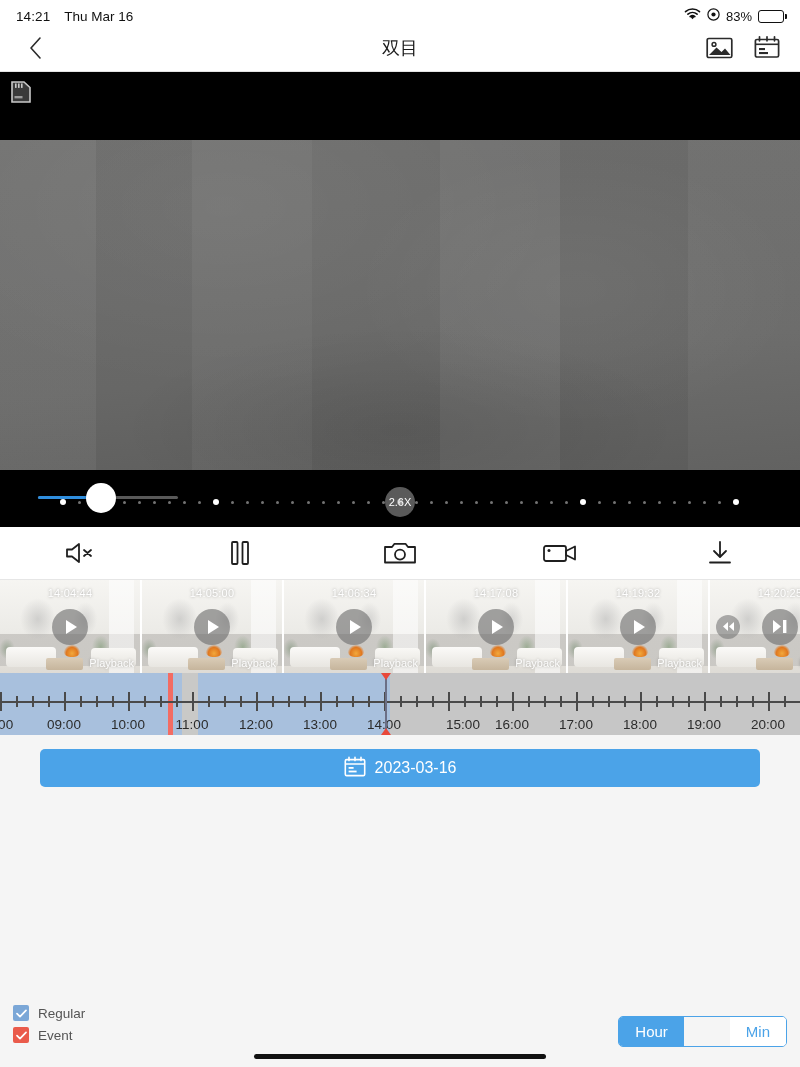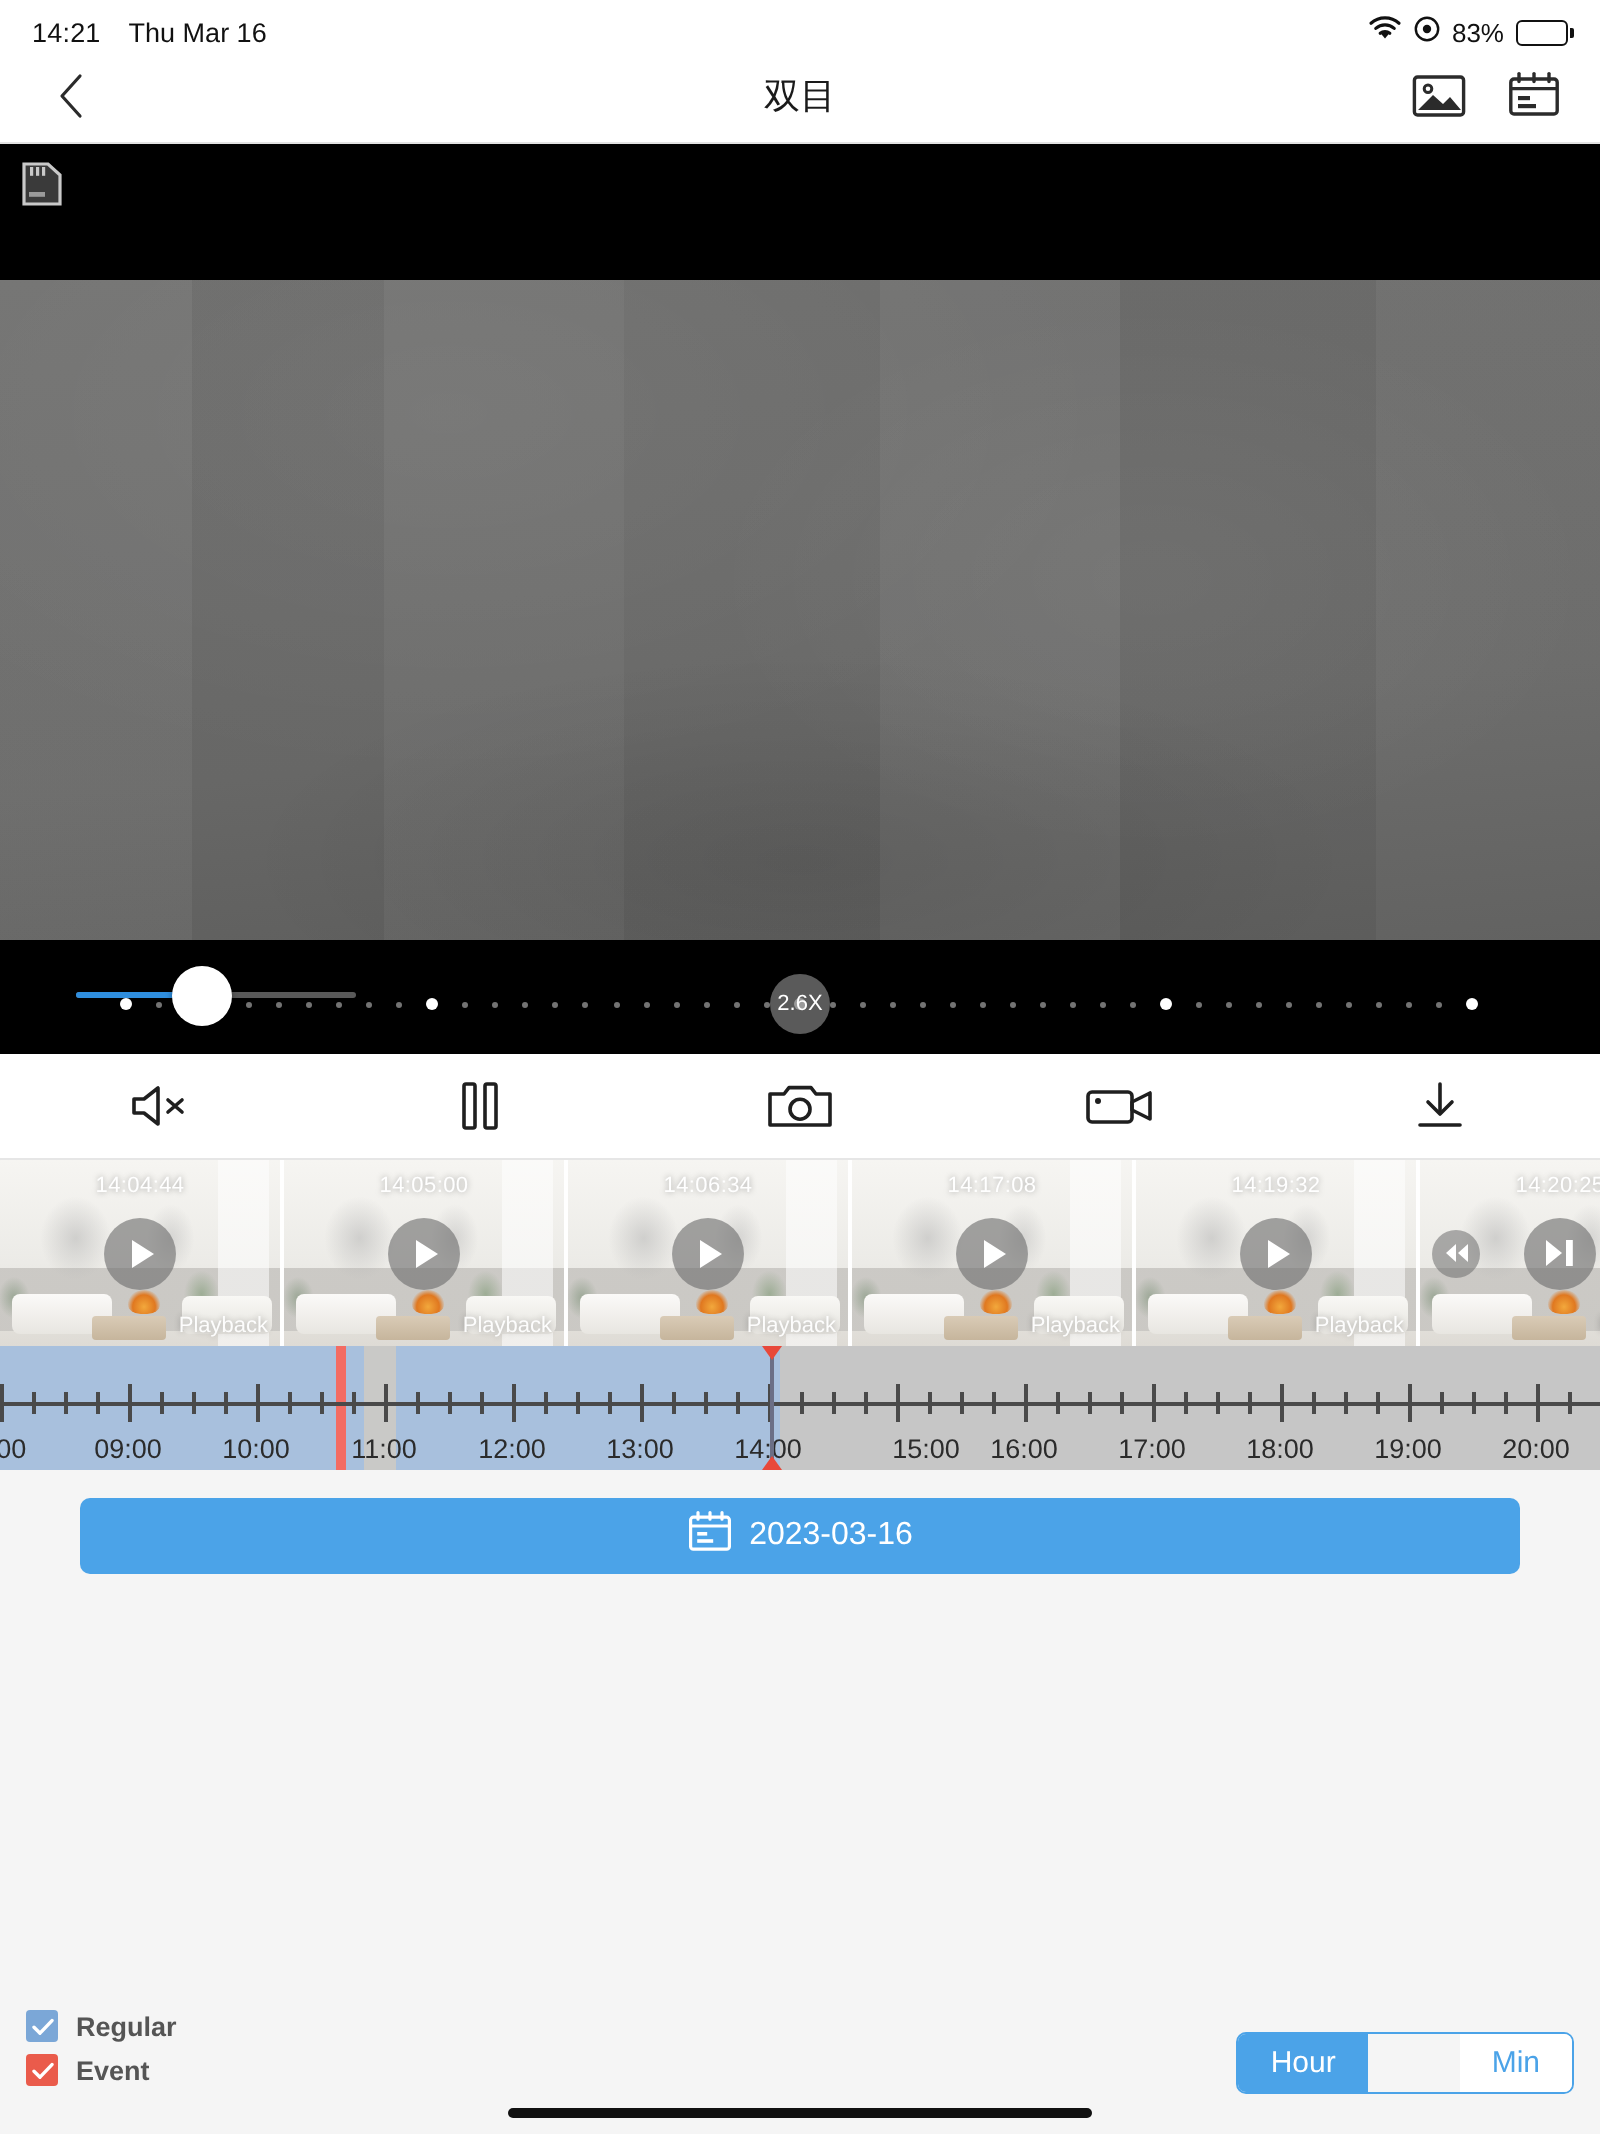--- a/index.html
+++ b/index.html
@@ -193,21 +193,21 @@
   .bottom {
     position: absolute; left: 0; right: 0; bottom: 0; height: 68px; background: #f5f5f5;
   }
   .legend { position: absolute; left: 13px; bottom: 18px; }
   .legend-row { display: flex; align-items: center; gap: 9px; margin-bottom: 6px; }
   .chk {
     width: 16px; height: 16px; border-radius: 2px;
     display: flex; align-items: center; justify-content: center;
   }
   .chk svg { display: block; }
-  .legend-lab { font-size: 13.5px; color: #555; font-weight: bold; }
+  .legend-lab { font-size: 13.5px; color: #555; }
   .seg {
     position: absolute; right: 13px; bottom: 20px;
     display: flex; border: 1px solid #4ba3e8; border-radius: 5px; overflow: hidden; gap: 46px;
   }
   .seg-item {
     padding: 6px 16px; font-size: 15px; color: #4ba3e8; background: #fff;
   }
   .seg-item.on { background: #4ba3e8; color: #fff; }
   .home-ind {
     position: absolute; left: 50%; transform: translateX(-50%); bottom: 8px;

